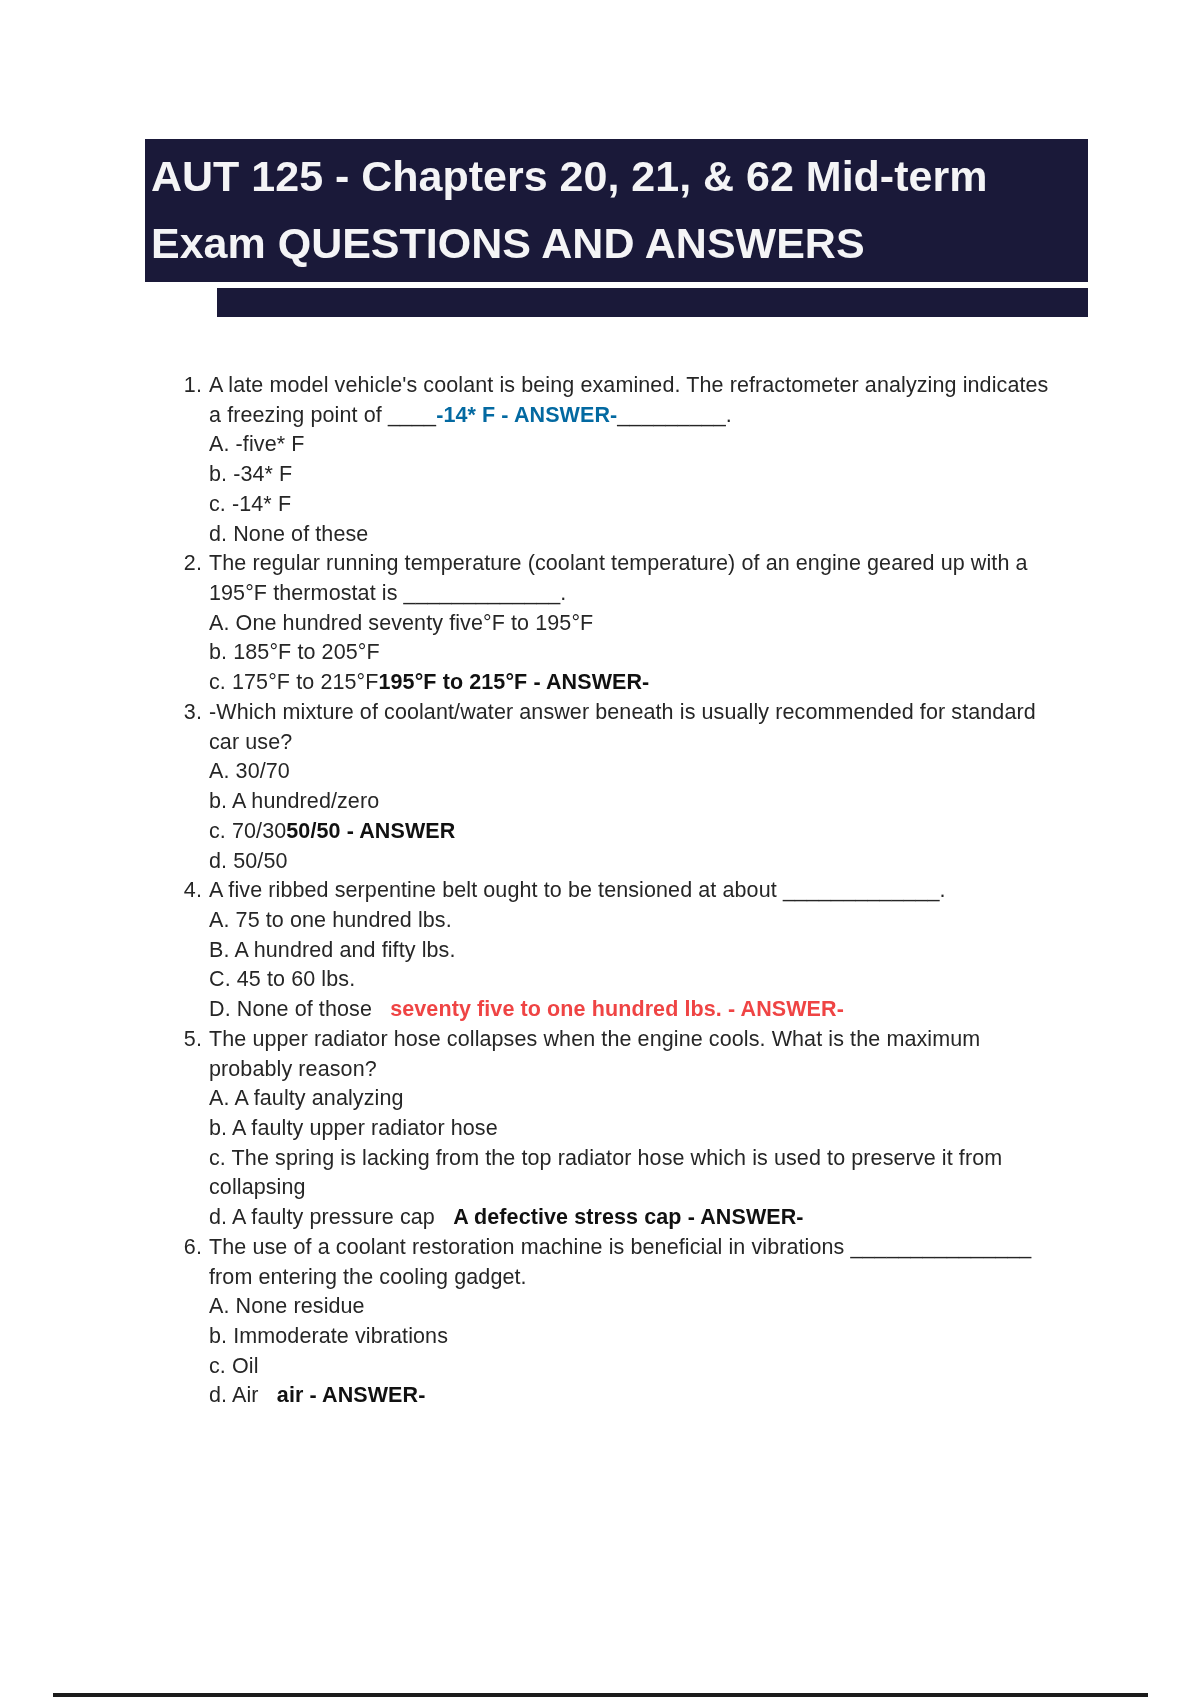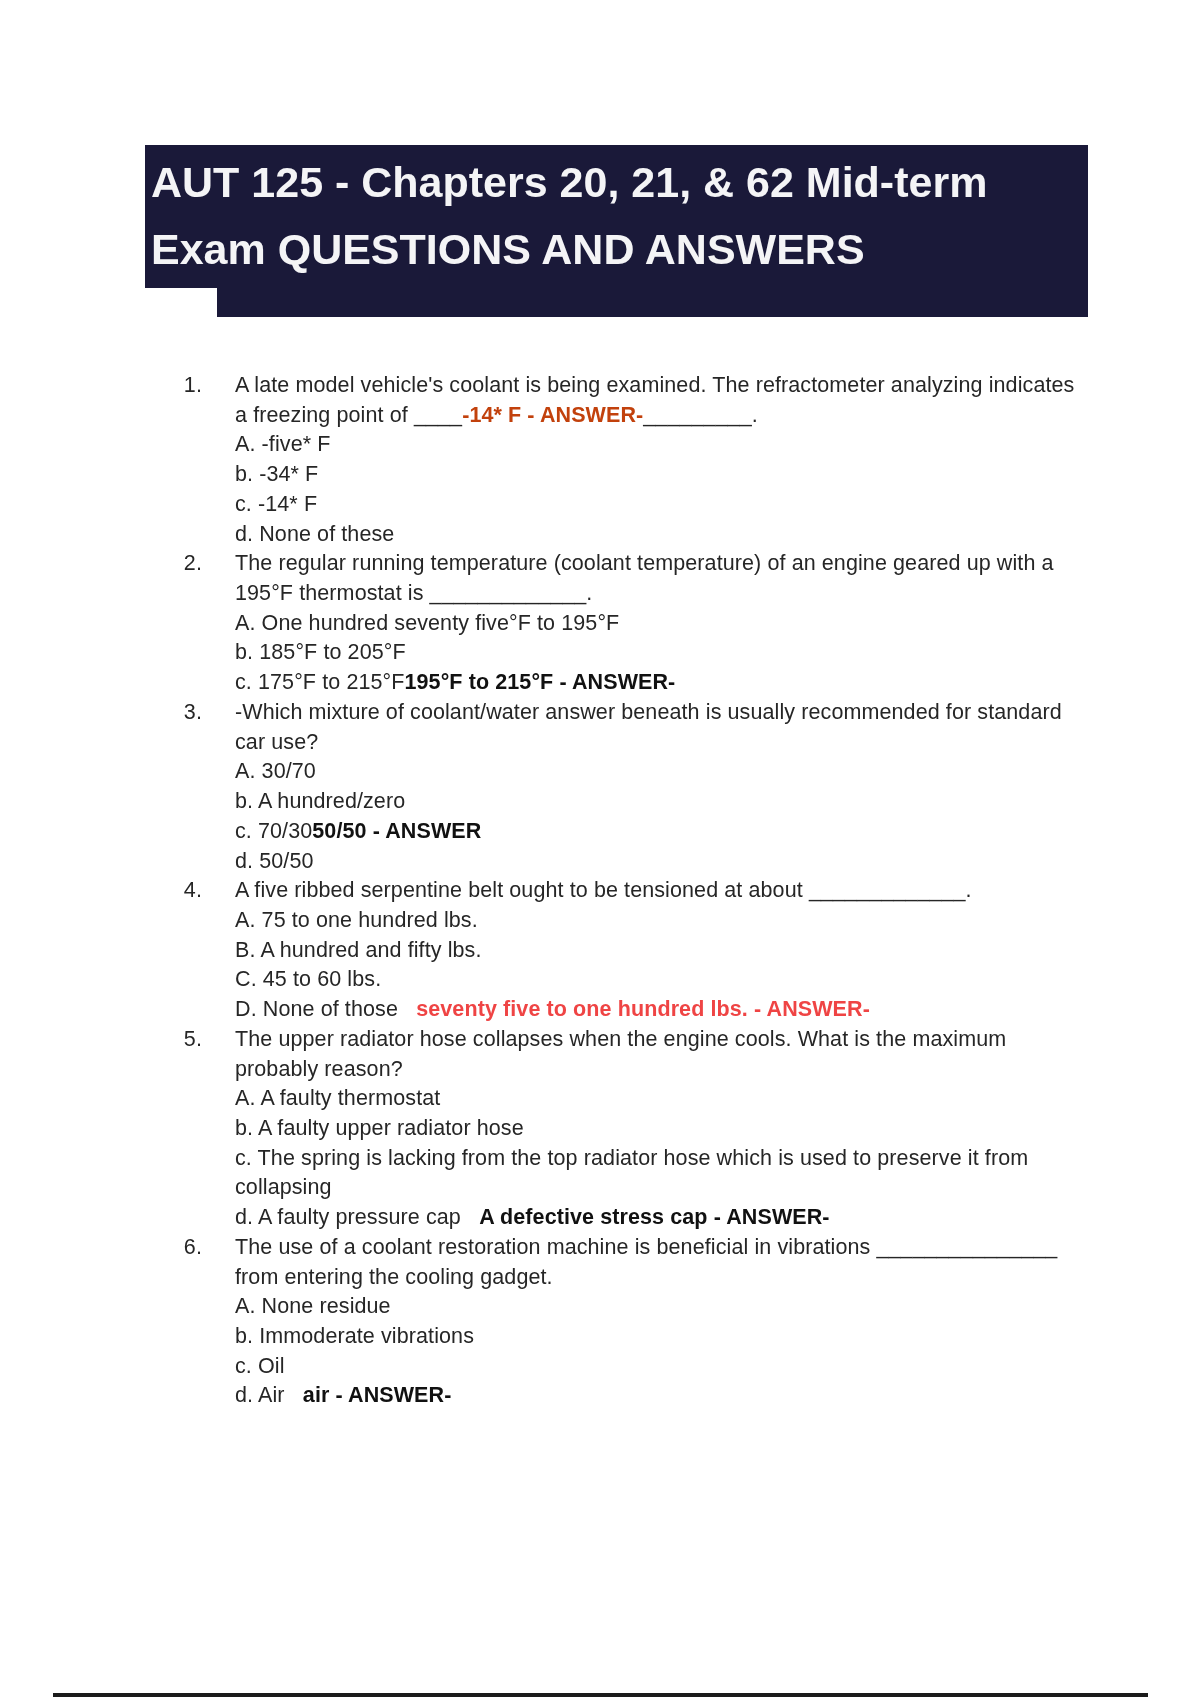--- a/index.html
+++ b/index.html
@@ -4,58 +4,58 @@
 <style>
   html,body{margin:0;padding:0;}
   body{
     width:1200px;height:1700px;
     background:#ffffff;
     font-family:"Liberation Sans",sans-serif;
     position:relative;
     overflow:hidden;
   }
   .banner-main{
-    position:absolute;left:145px;top:145px;width:943px;height:143px;
+    position:absolute;left:145px;top:139px;width:943px;height:143px;
     box-sizing:border-box;
     padding:4px 0 0 6px;
     font-weight:bold;font-size:43px;line-height:67px;
     white-space:nowrap;
   }
   .banner-ext{
     position:absolute;left:217px;top:288px;width:871px;height:29px;
   }
   .questions{
     position:absolute;left:160px;top:371px;width:985px;
     font-size:21.5px;line-height:29.72px;
     letter-spacing:0.1px;
   }
   .q-item{display:flex;}
   .q-num{flex:0 0 42px;width:42px;text-align:right;}
-  .q-body{margin-left:33px;white-space:nowrap;}
+  .q-body{margin-left:7px;white-space:nowrap;}
   .q-line{white-space:nowrap;}
   .ans{font-weight:bold;}
   .bottom-rule{
     position:absolute;left:53px;top:1693px;width:1095px;height:4px;
   }
 </style>
 </head>
 <body style="background: rgb(255, 255, 255);">
 
 <div class="banner-main" style="background: rgb(26, 25, 57); color: rgb(244, 244, 246);">
   <div>AUT 125 - Chapters 20, 21, &amp; 62 Mid-term</div>
   <div>Exam QUESTIONS AND ANSWERS</div>
 </div>
 <div class="banner-ext" style="background: rgb(26, 25, 57);"></div>
 
 <div class="questions" style="color: rgb(38, 38, 38);">
     <div class="q-item">
       <span class="q-num">1.</span>
       <div class="q-body">
         <div class="q-line"><span>A late model vehicle's coolant is being examined. The refractometer analyzing indicates</span></div>
-        <div class="q-line"><span>a freezing point of ____</span><span class="ans" style="color: #c2410c;">-14* F - ANSWER-</span><span>_________.</span></div>
+        <div class="q-line"><span>a freezing point of ____</span><span class="ans" style="color: #0369a1;">-14* F - ANSWER-</span><span>_________.</span></div>
         <div class="q-line"><span>A. -five* F</span></div>
         <div class="q-line"><span>b. -34* F</span></div>
         <div class="q-line"><span>c. -14* F</span></div>
         <div class="q-line"><span>d. None of these</span></div>
       </div>
     </div>
     <div class="q-item">
       <span class="q-num">2.</span>
       <div class="q-body">
         <div class="q-line"><span>The regular running temperature (coolant temperature) of an engine geared up with a</span></div>
@@ -84,21 +84,21 @@
         <div class="q-line"><span>B. A hundred and fifty lbs.</span></div>
         <div class="q-line"><span>C. 45 to 60 lbs.</span></div>
         <div class="q-line"><span>D. None of those &nbsp; </span><span class="ans" style="color: #ef4444;">seventy five to one hundred lbs. - ANSWER-</span></div>
       </div>
     </div>
     <div class="q-item">
       <span class="q-num">5.</span>
       <div class="q-body">
         <div class="q-line"><span>The upper radiator hose collapses when the engine cools. What is the maximum</span></div>
         <div class="q-line"><span>probably reason?</span></div>
-        <div class="q-line"><span>A. A faulty thermostat</span></div>
+        <div class="q-line"><span>A. A faulty analyzing</span></div>
         <div class="q-line"><span>b. A faulty upper radiator hose</span></div>
         <div class="q-line"><span>c. The spring is lacking from the top radiator hose which is used to preserve it from</span></div>
         <div class="q-line"><span>collapsing</span></div>
         <div class="q-line"><span>d. A faulty pressure cap &nbsp; </span><span class="ans" style="color: rgb(17, 17, 17);">A defective stress cap - ANSWER-</span></div>
       </div>
     </div>
     <div class="q-item">
       <span class="q-num">6.</span>
       <div class="q-body">
         <div class="q-line"><span>The use of a coolant restoration machine is beneficial in vibrations _______________</span></div>

